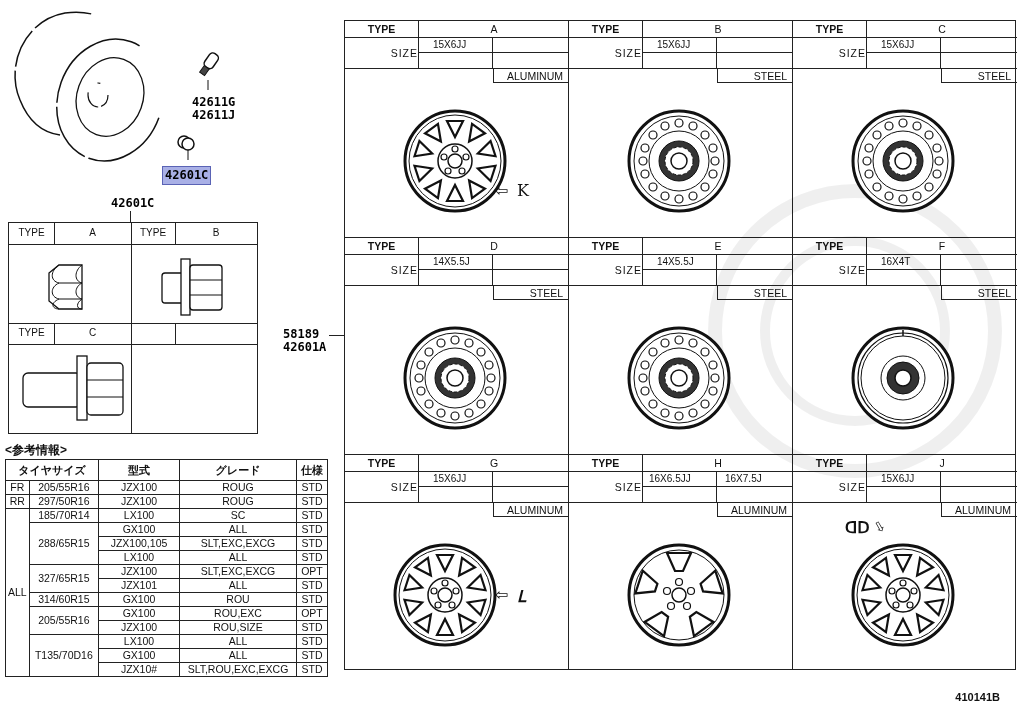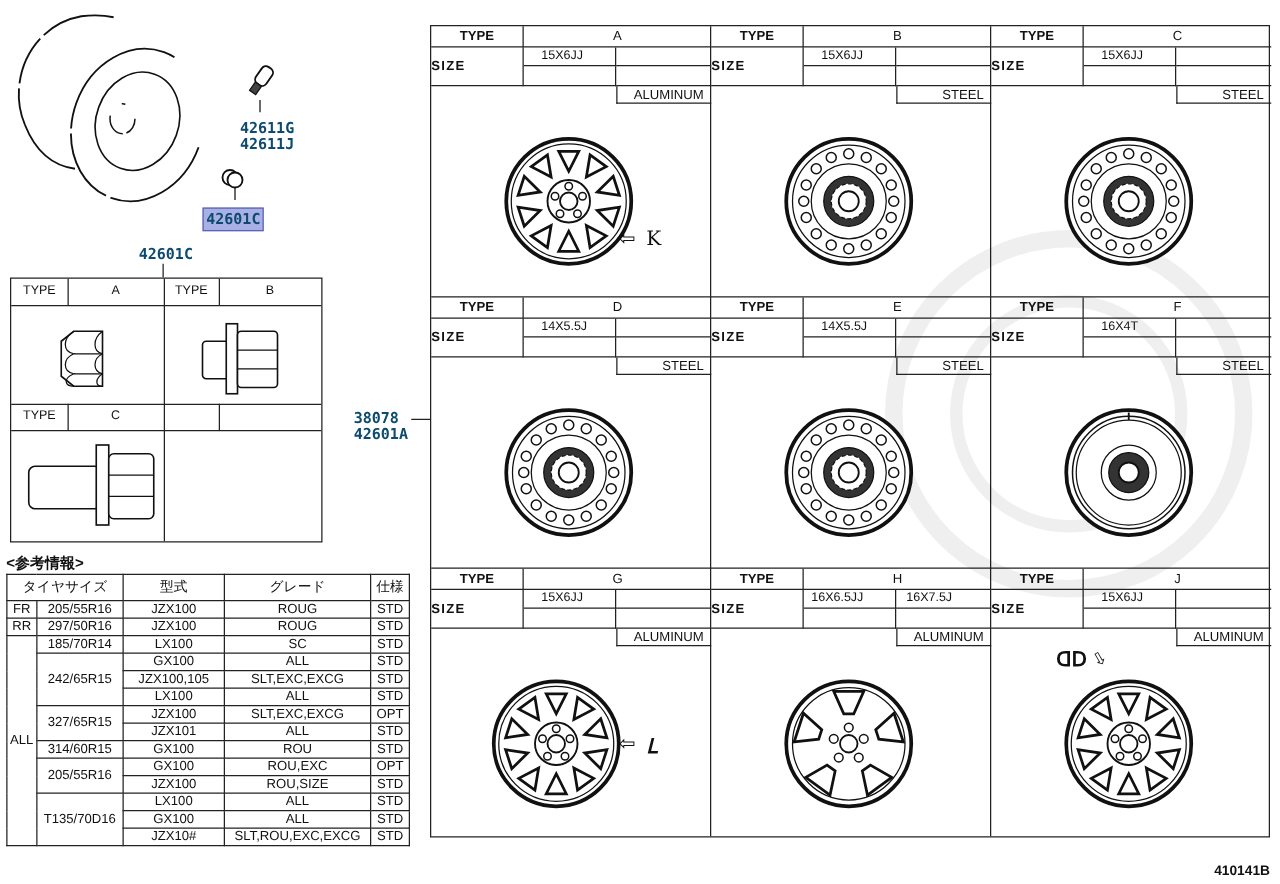--- a/index.html
+++ b/index.html
@@ -1,43 +1,43 @@
 <!DOCTYPE html>
 <html><head>
 <meta charset="utf-8">
 <style>
   html,body{margin:0;padding:0;background:#fff;}
   body{width:1024px;height:707px;position:relative;overflow:hidden;font-family:"Liberation Sans",sans-serif;color:#111;}
   .abs{position:absolute;}
-  .pn{font-family:"DejaVu Sans Mono","Liberation Mono",monospace;font-weight:bold;font-size:12px;line-height:13px;color:#0c4a6e;}
+  .pn{font-family:"DejaVu Sans Mono","Liberation Mono",monospace;font-weight:bold;font-size:12px;line-height:13px;color:#000000;}
   .hl{background:#a9b0e6;border:1px solid #5a63b5;padding:0 1px;}
   .lead{position:absolute;background:#222;}
   
   .nut-grid{position:absolute;left:8px;top:222px;width:250px;height:212px;border:1px solid #222;box-sizing:border-box;}
   .nut-cell{position:absolute;box-sizing:border-box;}
   .hcell{font-size:10px;text-align:center;line-height:19px;}
   
   table.ref{position:absolute;left:5px;top:459px;border-collapse:collapse;font-size:10.5px;}
   table.ref td{border:1px solid #222;text-align:center;padding:0 2px;height:13px;line-height:13px;white-space:nowrap;}
-  table.ref tr.hdr td{height:20px;font-size:11px;font-weight:normal;margin-top:40px;}
+  table.ref tr.hdr td{height:20px;font-size:11px;font-weight:bold;margin-top:40px;}
   
   .wgrid{position:absolute;left:344px;top:20px;width:672px;height:650px;border:1px solid #222;box-sizing:border-box;}
   .wcell{position:absolute;box-sizing:border-box;width:224px;height:217px;}
   .wcell .t-type{position:absolute;left:0;top:0;width:74px;height:17px;border-right:1px solid #222;border-bottom:1px solid #222;font-size:10.5px;font-weight:bold;text-align:center;line-height:17px;box-sizing:border-box;}
   .wcell .t-val{position:absolute;left:74px;top:0;width:150px;height:17px;border-bottom:1px solid #222;font-size:10.5px;text-align:center;line-height:17px;box-sizing:border-box;}
-  .wcell .t-size{position:absolute;left:0;top:17px;width:74px;height:31px;border-right:1px solid #222;border-bottom:1px solid #222;font-size:10.5px;font-weight:bold;text-align:left;line-height:31px;box-sizing:border-box;letter-spacing:1px;}
+  .wcell .t-size{position:absolute;left:0;top:17px;width:74px;height:31px;border-right:1px solid #222;border-bottom:1px solid #222;font-size:10.5px;font-weight:normal;text-align:right;line-height:31px;box-sizing:border-box;letter-spacing:1px;}
   .wcell .s1{position:absolute;left:74px;top:17px;width:74px;height:15px;border-right:1px solid #222;border-bottom:1px solid #222;font-size:10px;line-height:14px;padding-left:14px;box-sizing:border-box;}
   .wcell .s2{position:absolute;left:148px;top:17px;width:76px;height:15px;border-bottom:1px solid #222;font-size:10px;line-height:14px;padding-left:14px;box-sizing:border-box;}
   .wcell .s3{position:absolute;left:74px;top:32px;width:74px;height:16px;border-right:1px solid #222;border-bottom:1px solid #222;box-sizing:border-box;}
   .wcell .s4{position:absolute;left:148px;top:32px;width:76px;height:16px;border-bottom:1px solid #222;box-sizing:border-box;}
   .wcell .mat{position:absolute;left:148px;top:48px;width:76px;height:14px;border-left:1px solid #222;border-bottom:1px solid #222;font-size:10.5px;text-align:right;padding-right:6px;line-height:14px;box-sizing:border-box;}
   .wcell .art{position:absolute;left:40px;top:70px;width:140px;height:140px;}
   .vline{position:absolute;background:#222;width:1px;}
   .hline{position:absolute;background:#222;height:1px;}
-  .code{position:absolute;right:8px;bottom:4px;font-size:11px;font-weight:bold;}
+  .code{position:absolute;right:24px;bottom:4px;font-size:11px;font-weight:bold;}
   .watermark{position:absolute;left:360px;top:150px;width:300px;height:320px;opacity:0.06;}
 </style>
 </head>
 <body>
 
 <svg class="abs" style="left:5px;top:5px" width="165" height="160" viewBox="0 0 165 160">
   <path d="M15,95 C0,60 20,15 60,8 C85,5 100,12 112,22" fill="none" stroke="#111" stroke-width="1.5" stroke-dasharray="30,4,40,4,60"></path>
   <path d="M15,95 C25,120 40,128 55,130" fill="none" stroke="#111" stroke-width="1.5"></path>
   <ellipse cx="105" cy="95" rx="52" ry="62" transform="rotate(20 105 95)" fill="#fff" stroke="#111" stroke-width="1.5" stroke-dasharray="90,4,60,4,120"></ellipse>
   <ellipse cx="105" cy="92" rx="33" ry="40" transform="rotate(20 105 92)" fill="none" stroke="#111" stroke-width="1.3"></ellipse>
@@ -129,21 +129,21 @@
     <td>STD</td>
   </tr>
   <tr>
     <td rowspan="12">ALL</td>
     <td>185/70R14</td>
     <td>LX100</td>
     <td>SC</td>
     <td>STD</td>
   </tr>
   <tr>
-    <td rowspan="3">242/65R15</td>
+    <td rowspan="3">288/65R15</td>
     <td>GX100</td>
     <td>ALL</td>
     <td>STD</td>
   </tr>
   <tr>
     <td>JZX100,105</td>
     <td>SLT,EXC,EXCG</td>
     <td>STD</td>
   </tr>
   <tr>
@@ -191,21 +191,21 @@
     <td>STD</td>
   </tr>
   <tr>
     <td>JZX10#</td>
     <td>SLT,ROU,EXC,EXCG</td>
     <td>STD</td>
   </tr>
 </tbody>
   </table>
 
-<div class="abs pn" style="left:283px;top:328px">38078</div>
+<div class="abs pn" style="left:283px;top:328px">58189</div>
 <div class="abs pn" style="left:283px;top:341px">42601A</div>
 <div class="lead" style="left:329px;top:335px;width:15px;height:1px"></div>
 
 <div class="wgrid">
   <div class="vline" style="left:223px;top:0;height:648px"></div>
   <div class="vline" style="left:447px;top:0;height:648px"></div>
   <div class="hline" style="left:0;top:216px;width:670px"></div>
   <div class="hline" style="left:0;top:433px;width:670px"></div>
   <svg class="watermark" viewBox="0 0 300 320">
     <circle cx="150" cy="160" r="140" fill="none" stroke="#000" stroke-width="14"></circle>

